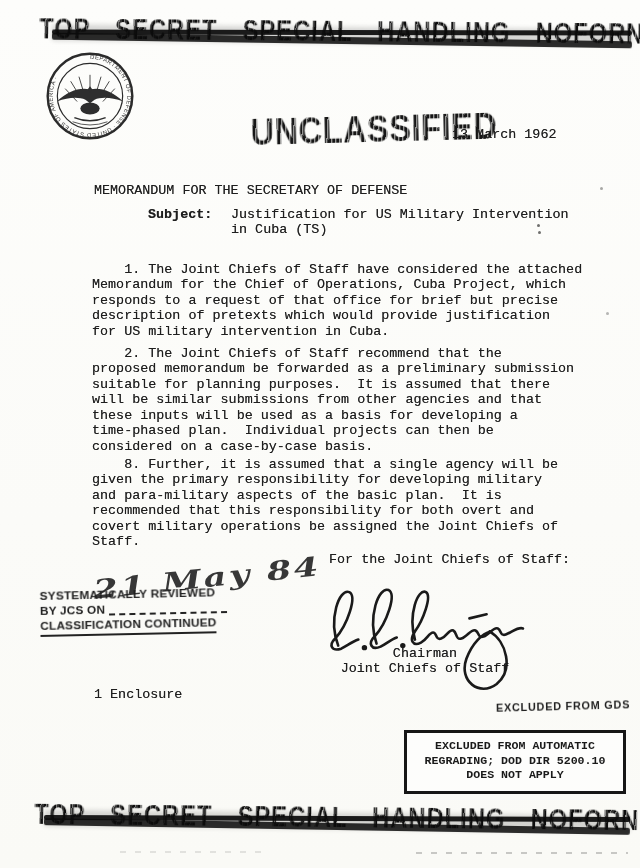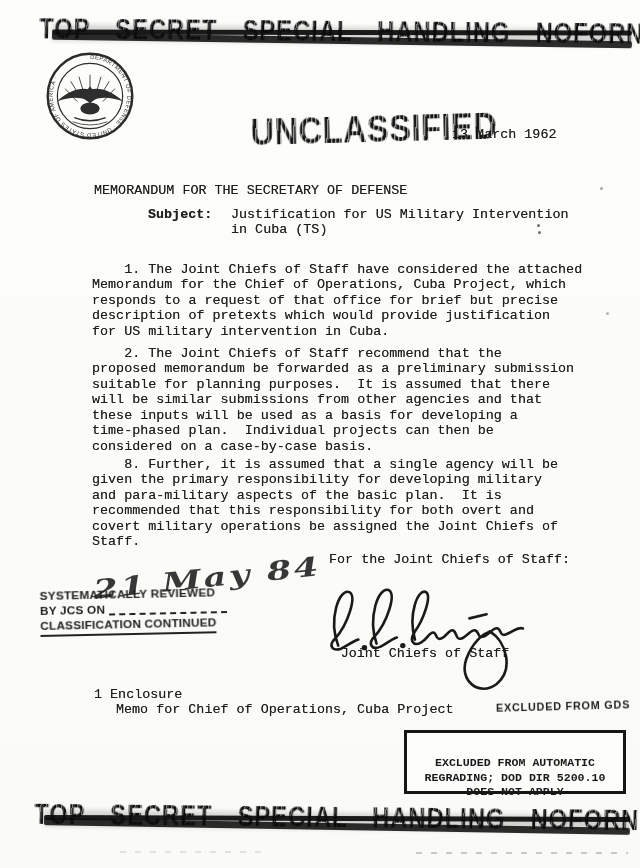--- a/index.html
+++ b/index.html
@@ -69,21 +69,21 @@
     font-size:26px;letter-spacing:2px;color:#1d1d1d;opacity:.88;
     transform:rotate(-6deg) scaleX(1.35);transform-origin:left top;
   }
   .gds{
     position:absolute;left:496px;top:700px;
     font-family:"Liberation Sans","DejaVu Sans",sans-serif;font-weight:bold;
     font-size:10.8px;letter-spacing:.8px;color:#1f1f1f;transform:rotate(-1.5deg);filter:blur(.2px);
   }
   .boxstamp{
     position:absolute;left:404px;top:730px;width:222px;height:64px;
-    border:3px solid #161616;box-sizing:border-box;text-align:center;padding-top:23px;
+    border:3px solid #161616;box-sizing:border-box;text-align:center;padding-top:6px;
     font-weight:bold;font-size:11.6px;line-height:14.5px;color:#1a1a1a;
     background:rgba(255,255,255,.6);filter:blur(.15px);
   }
   
   .artifact{position:absolute;}
   .dash-art{height:2px;background:repeating-linear-gradient(90deg,#8a8a88 0 6px,transparent 6px 15px);}
   .dot-art{width:3px;height:3px;border-radius:50%;background:#6f6f6d;}
 </style>
 </head>
 <body>
@@ -159,35 +159,35 @@
       <circle cx="46" cy="76" r="1.4" fill="#1a1a1a"></circle>
       <path d="M58,72 C49,46 60,15 70,19 C78,23 68,52 56,65 C49,72 53,79 62,75 C68,72 72,68 78,66"></path>
       <circle cx="84" cy="74" r="1.4" fill="#1a1a1a"></circle>
       <path d="M96,68 C89,43 99,17 107,21 C113,25 104,49 96,60 C90,69 94,75 102,71 C108,68 110,61 114,61 C118,61 116,69 122,67 C128,65 130,57 134,59 C138,61 136,69 142,67 C148,65 152,57 156,59 C160,61 158,67 164,65 C170,63 174,55 178,57 C182,59 180,65 186,63 C192,61 198,55 203,57"></path>
       <path d="M150,47 L167,43"></path>
       <path d="M170,60 C187,70 194,98 177,112 C160,125 139,109 147,87 C153,71 163,62 171,60"></path>
     </g>
   </svg>
 
   <div class="signer">
+    <div>Chairman</div>
     <div>Joint Chiefs of Staff</div>
   </div>
 
   <div class="review">
     <div>SYSTEMATICALLY REVIEWED</div>
     <div class="review-row">
       <span>BY JCS ON</span>
       <span class="dash-line"></span>
     </div>
     <div><span class="review-underlined">CLASSIFICATION CONTINUED</span></div>
   </div>
   <div class="handwritten">21 May 84</div>
 
   <div class="enc-count tw">1 Enclosure</div>
-  <div class="enc-item tw">Memo for Chief of Operations, Cuba Project</div>
 
   <div class="gds">EXCLUDED FROM GDS</div>
 
   <div class="boxstamp">
     <div>EXCLUDED FROM AUTOMATIC</div>
     <div>REGRADING; DOD DIR 5200.10</div>
     <div>DOES NOT APPLY</div>
   </div>
 
   <div class="banner banner-bottom">

